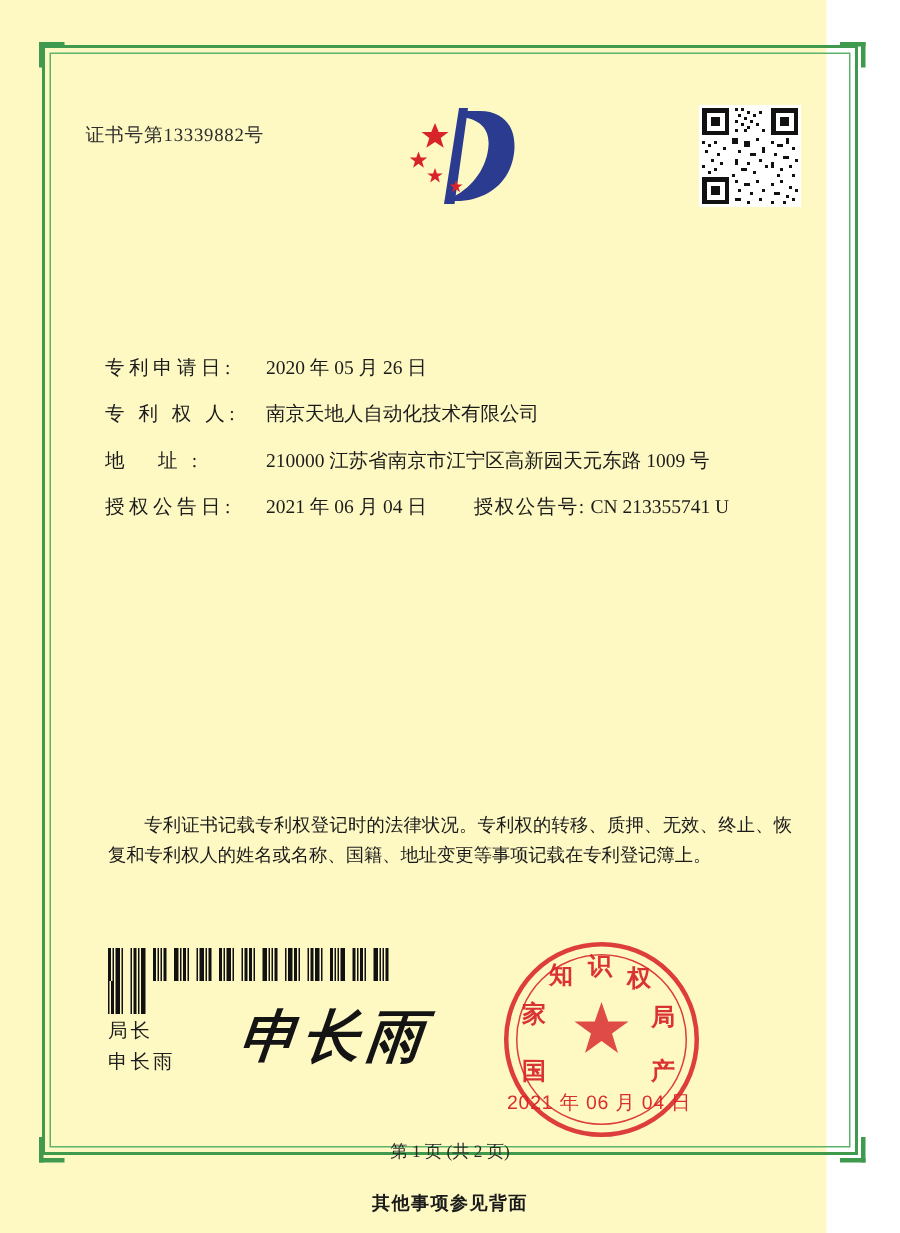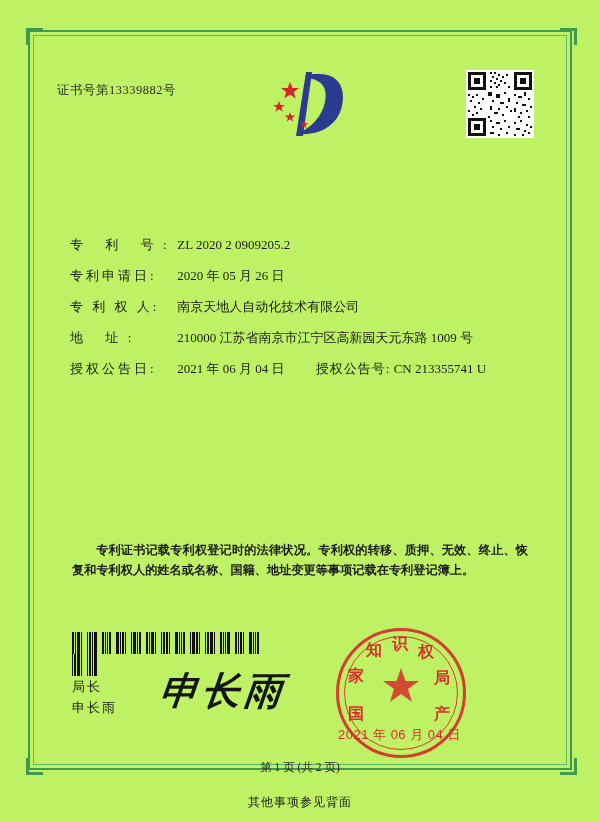--- a/index.html
+++ b/index.html
@@ -9,23 +9,23 @@
   body {
     width: 600px;
     height: 822px;
     background: #ffffff;
     font-family: "Liberation Serif", "DejaVu Serif", serif;
     color: #1d1d1d;
     overflow: hidden;
   }
   .page {
     position: relative;
-    width: 600px;
+    width: 551px;
     height: 822px;
-    background: #bef264;
+    background: #fef9c3;
   }
   
   .border-outer {
     position: absolute;
     left: 28px;
     top: 30px;
     width: 544px;
     height: 740px;
     border: 2px solid #3f9a4e;
     box-sizing: border-box;
@@ -122,21 +122,21 @@
   .para {
     position: absolute;
     left: 72px;
     width: 456px;
     font-size: 12.2px;
     line-height: 19.5px;
     text-align: justify;
     color: #1b1b1b;
   }
   .para.p1 { top: 483px; }
-  .para.p2 { top: 541px; font-weight: bold; }
+  .para.p2 { top: 541px; }
   .indent { display: inline-block; width: 24px; }
 
   
   .barcode {
     position: absolute;
     left: 72px;
     top: 632px;
     width: 190px;
     height: 22px;
   }
@@ -231,20 +231,21 @@
   }
   .footnote {
     position: absolute;
     left: 0;
     top: 794px;
     width: 600px;
     text-align: center;
     font-size: 12px;
     color: #1b1b1b;
     letter-spacing: 1px;
+    font-weight: bold;
   }
 </style>
 </head>
 <body>
 
 <div class="page">
 
   <div class="border-outer"></div>
   <div class="border-inner"></div>
   <div class="corner tl"></div>
@@ -347,24 +348,20 @@
           <rect x="24" y="32" width="1" height="1"></rect>
           <rect x="28" y="32" width="1" height="1"></rect>
           <rect x="31" y="31" width="1" height="1"></rect>
       </g>
     </svg>
   </div>
 
 
   <div class="fields">
     <div class="field">
-      <span class="lbl narrow">专 利 号:</span>
-      <span class="val">ZL 2020 2 0909205.2</span>
-    </div>
-    <div class="field">
       <span class="lbl">专利申请日:</span>
       <span class="val">2020 年 05 月 26 日</span>
     </div>
     <div class="field">
       <span class="lbl">专 利 权 人:</span>
       <span class="val">南京天地人自动化技术有限公司</span>
     </div>
     <div class="field">
       <span class="lbl narrow">地 址:</span>
       <span class="val">210000 江苏省南京市江宁区高新园天元东路 1009 号</span>

